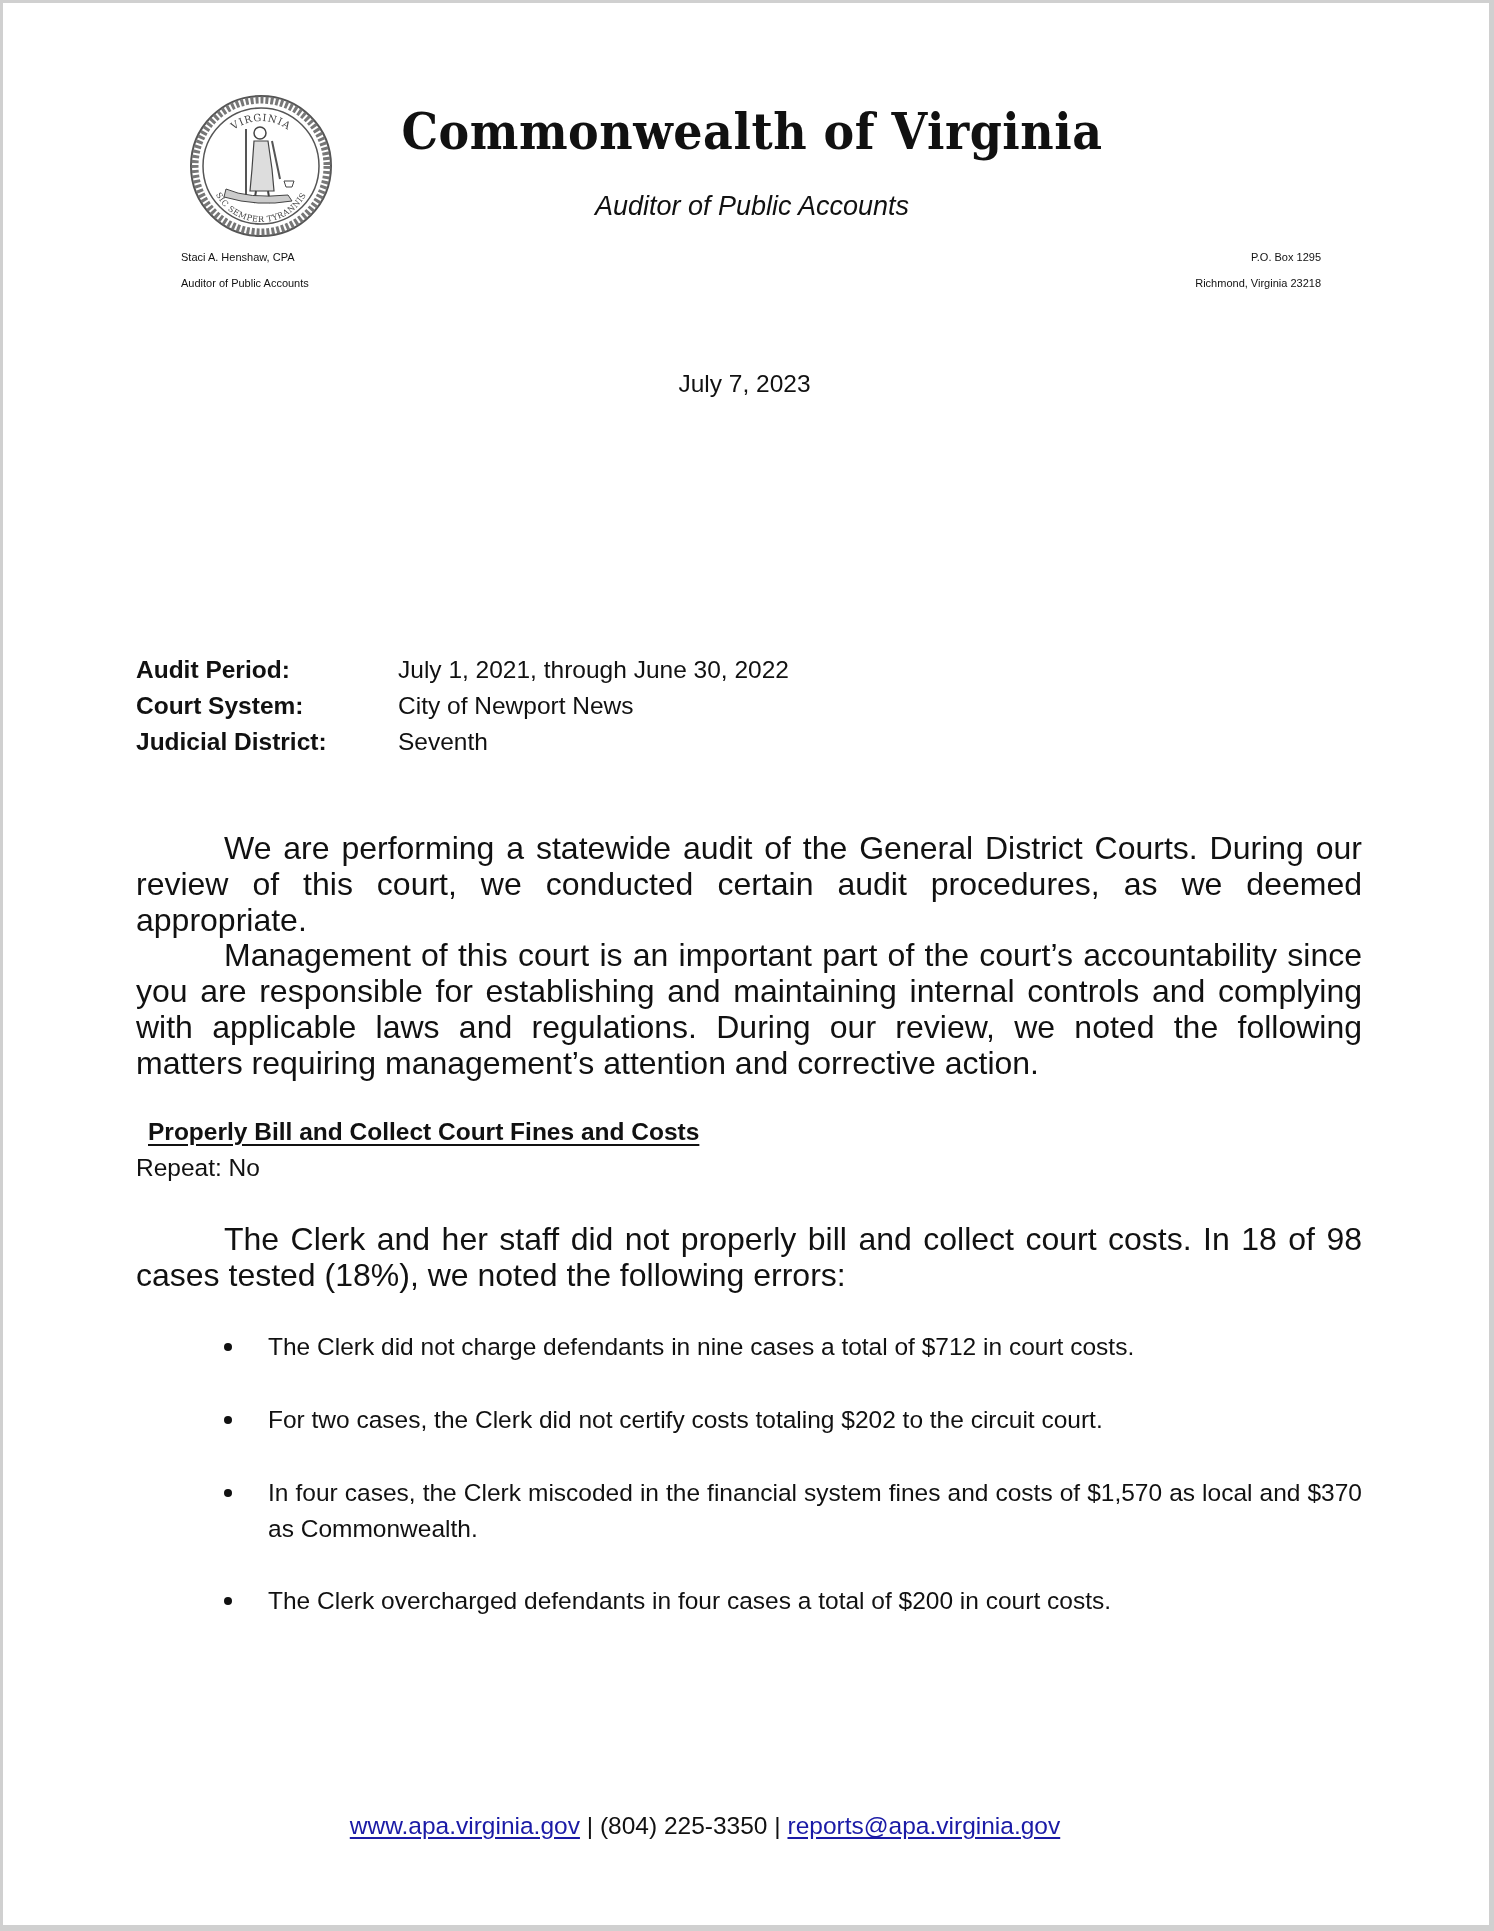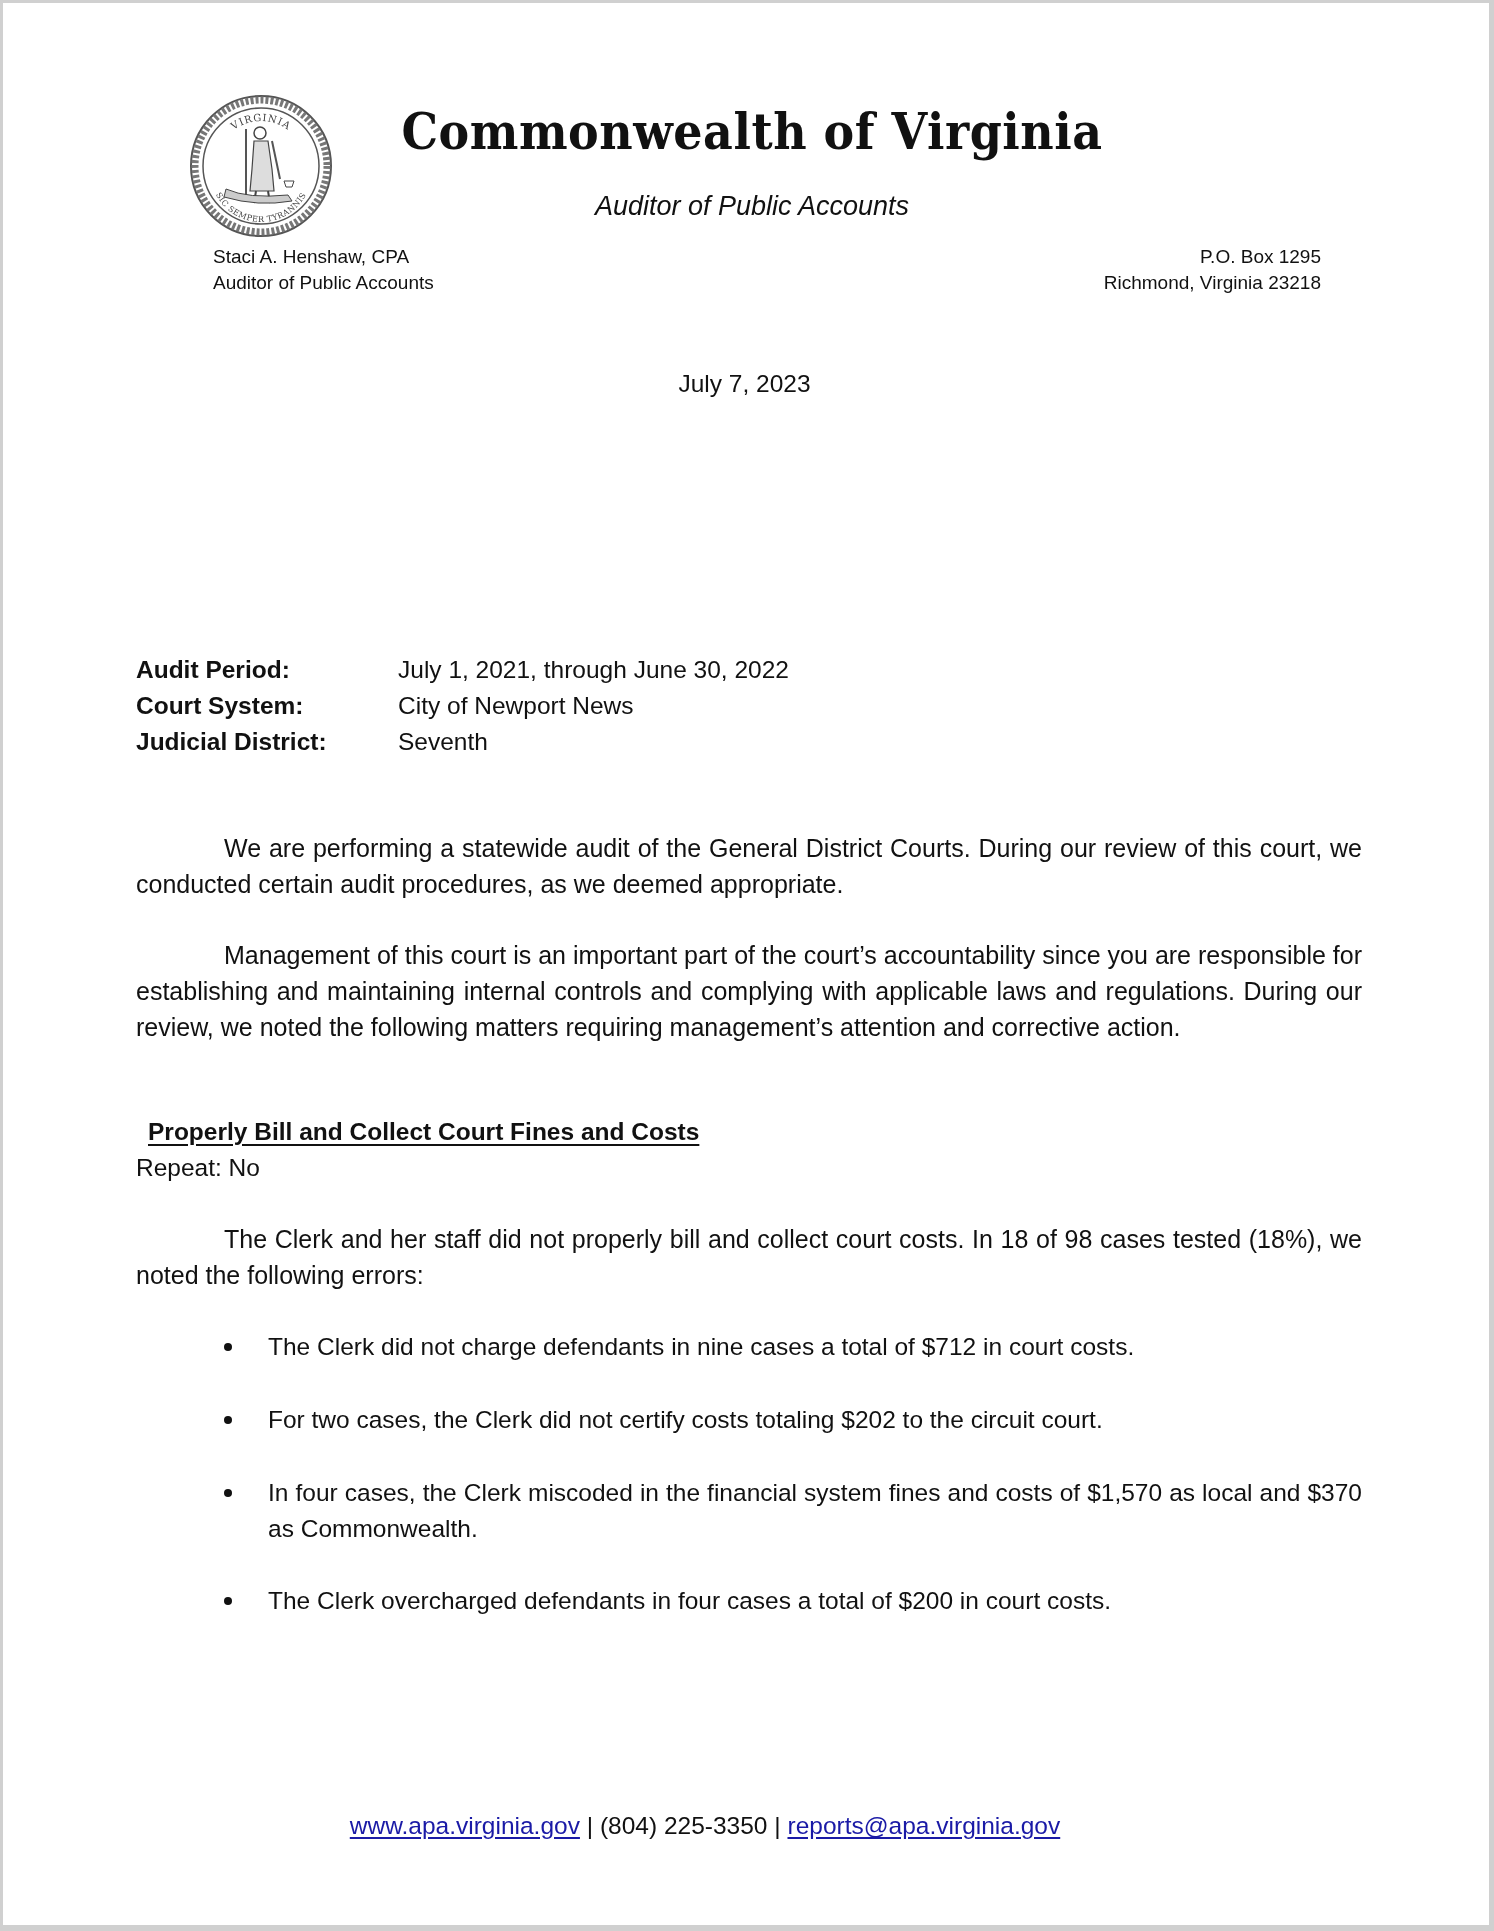--- a/index.html
+++ b/index.html
@@ -32,32 +32,32 @@
   }
   .subtitle {
     font-family: "Liberation Sans", sans-serif;
     font-style: italic;
     font-size: 27px;
     color: #111;
     left: 0; width: 1486px; text-align: center;
     top: 188px;
     padding-left: 12px; box-sizing: border-box;
   }
-  .small { font-size: 19px; line-height: 26px; margin-left: 32px; }
+  .small { font-size: 11px; line-height: 26px; }
   .left-addr { left: 178px; top: 241px; }
   .right-addr { right: 168px; top: 241px; text-align: right; }
   .txt { font-size: 24.5px; line-height: 36px; }
   .date { left: 0; width: 1379px; text-align: center; top: 363px; padding-left: 104px; box-sizing: border-box; }
   .addressee { left: 133px; top: 470px; }
   .audit-table { left: 133px; top: 649px; }
   .audit-row { display: flex; height: 36px; }
   .audit-label { width: 262px; font-weight: bold; }
   .para {
     position: absolute; left: 133px; width: 1226px;
-    font-size: 25px; line-height: 36px;
+    font-size: 32px; line-height: 36px;
     text-align: justify; white-space: normal;
     text-indent: 88px;
   }
   .p1 { top: 827px; }
   .p2 { top: 934px; }
   .p3 { top: 1218px; }
   .heading { left: 133px; top: 1111px; font-weight: bold; text-decoration: underline; text-underline-offset: 4px; margin-left: 12px; }
   .repeat { left: 133px; top: 1147px; }
   .bullet-list { position: absolute; left: 133px; width: 1226px; top: 1326px; }
   .bullet {

